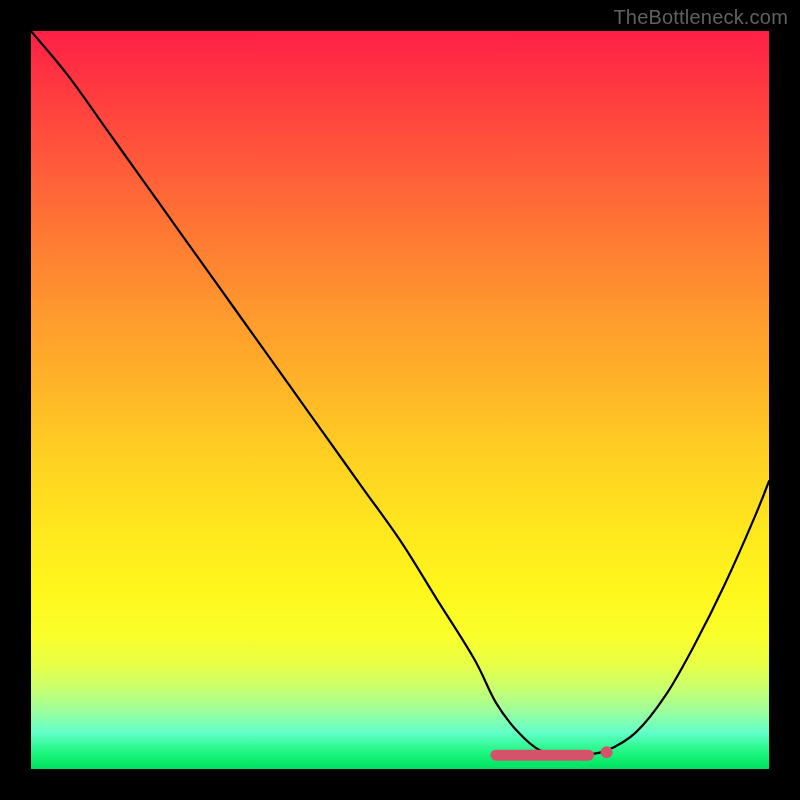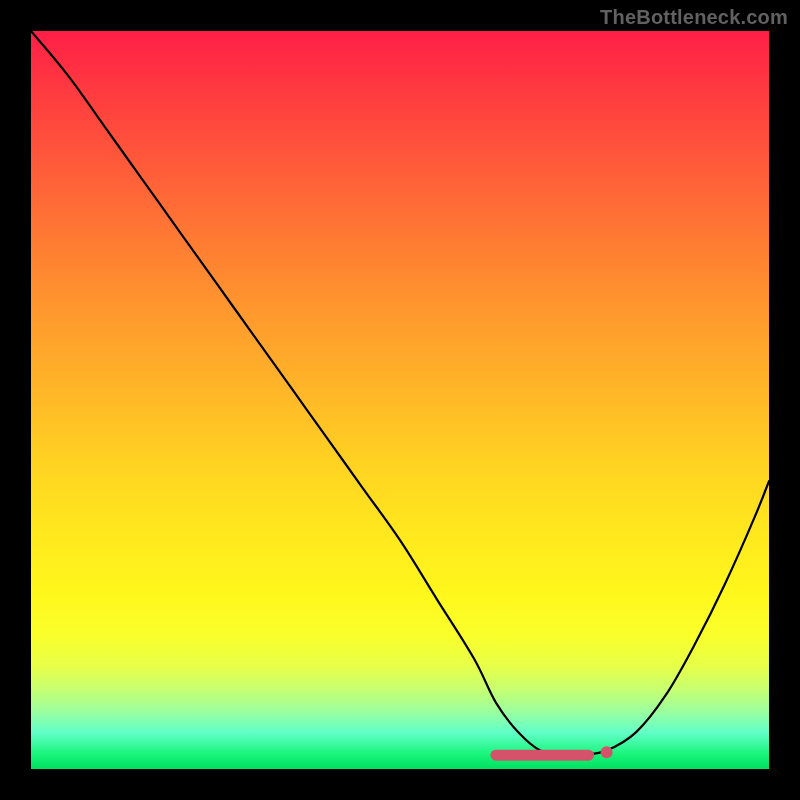--- a/index.html
+++ b/index.html
@@ -43,21 +43,21 @@
       #18f57a 98%,
       #00e060 100%
     );
   }
   .attribution {
     position: absolute;
     top: 6px;
     right: 12px;
     color: #616161;
     font-size: 20px;
-    font-weight: 700;
+    font-weight: 400;
     letter-spacing: 0.2px;
   }
   svg.curve {
     position: absolute;
     left: 0;
     top: 0;
     width: 738px;
     height: 738px;
   }
   .curve path.line {

